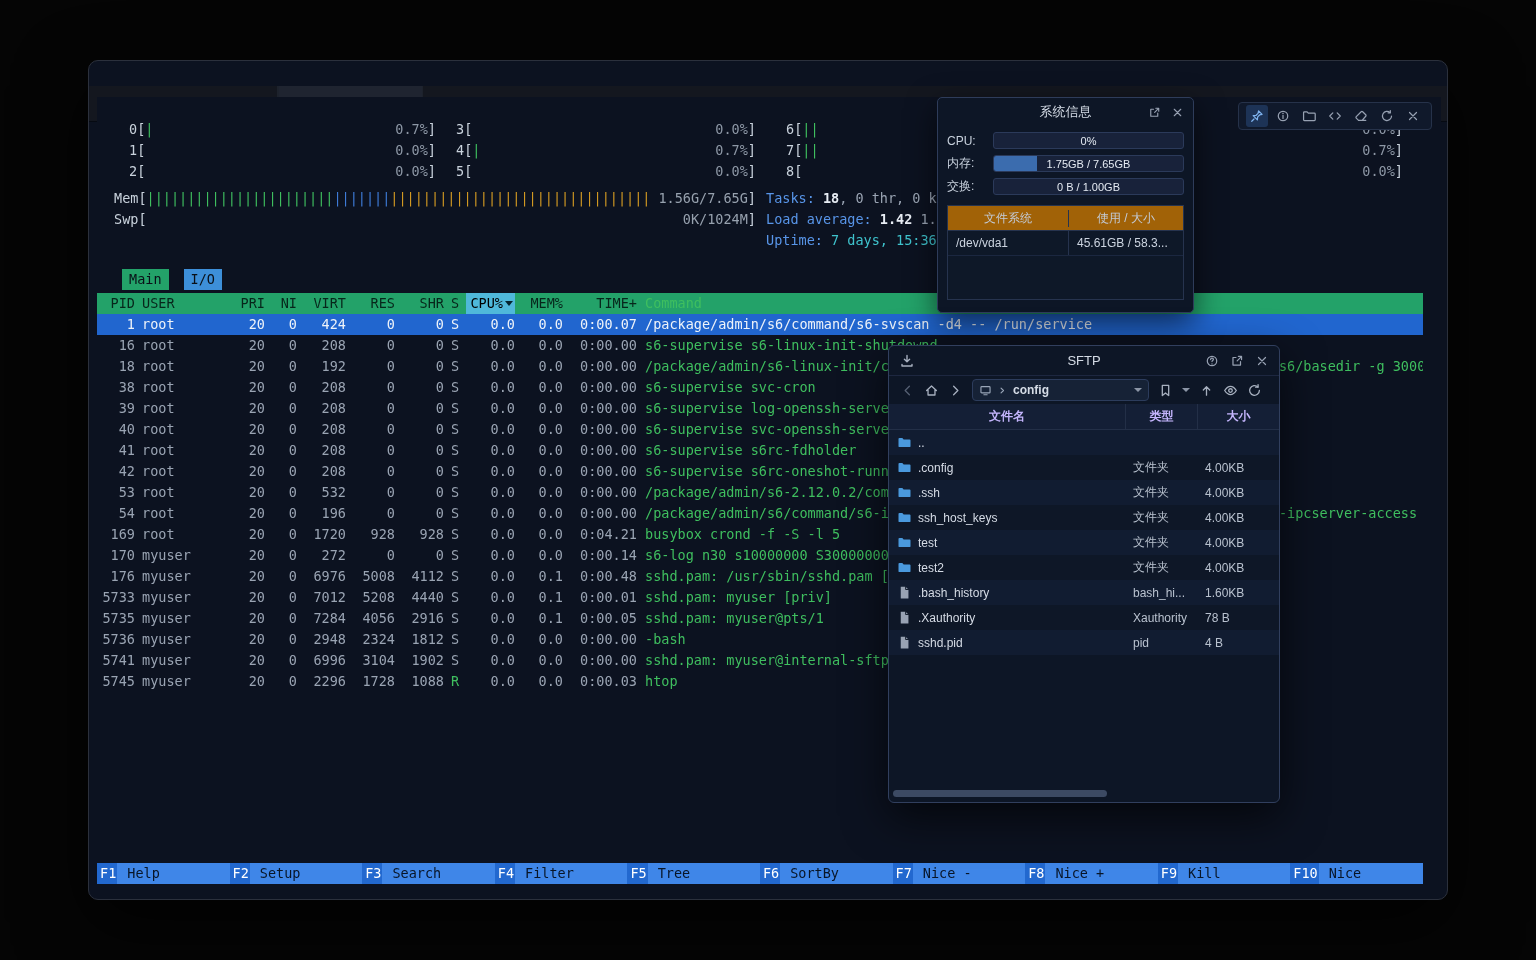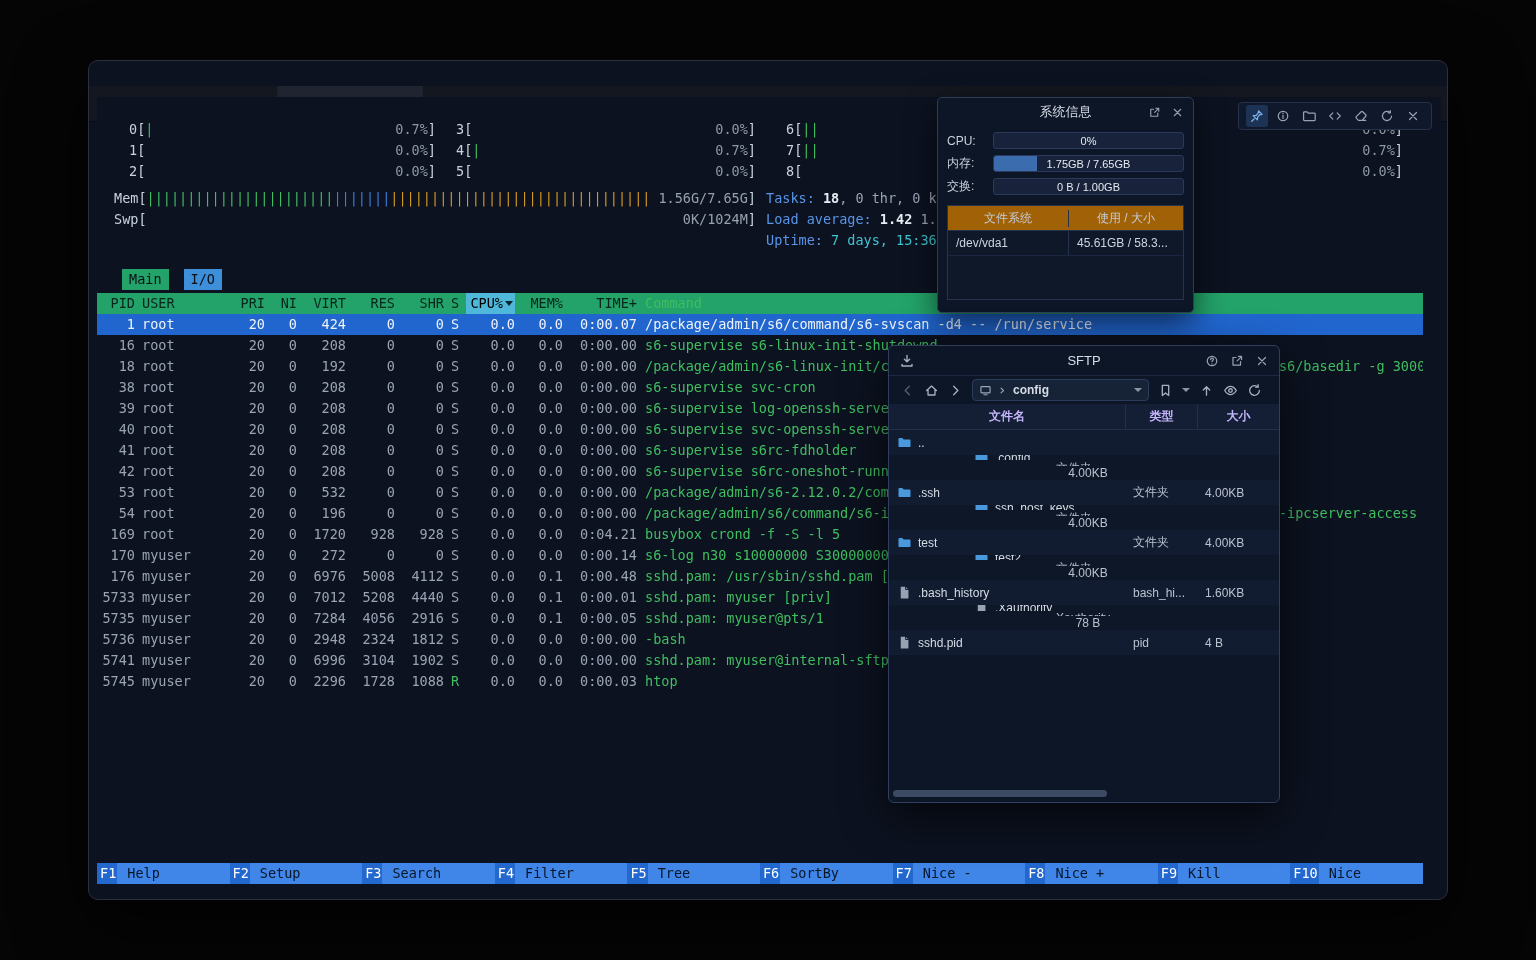--- a/index.html
+++ b/index.html
@@ -127,21 +127,21 @@
   .caret{width:0;height:0;border-left:4px solid transparent;border-right:4px solid transparent;
          border-top:4px solid #8b95a6;display:inline-block;}
   .sf-thead { position:absolute; left:0; top:58px; right:0; height:26px; display:flex;
               background:#141f36; border-bottom:1px solid #232f47; color:#c4b5fd;font-weight:bold; }
   .sf-th { display:flex; align-items:center; justify-content:center; }
   .sf-th.name{width:236px}.sf-th.type{width:72px;border-left:1px solid #232f47}
   .sf-th.size{flex:1;border-left:1px solid #232f47}
   .sf-rows { position:absolute; left:0; top:84px; right:0; }
   .sf-row { display:flex; height:25px; align-items:center; }
   .sf-row.odd { background:#111c31; }
-  .sf-row.even { background:#0e1727;flex-direction:column; }
+  .sf-row.even { background:#0e1727; }
   .sf-name { width:236px; display:flex; align-items:center; gap:6px; padding-left:8px;
              color:#d6dce6; overflow:hidden; white-space:nowrap; }
   .sf-name .icon{width:15px;height:15px;flex:none}
   .sf-type { width:72px; padding-left:8px; color:#b9c2cf; overflow:hidden; white-space:nowrap; }
   .sf-size { flex:1; padding-left:8px; color:#b9c2cf; }
   .sf-scroll { position:absolute; left:4px; bottom:5px; height:7px; width:214px;
                background:#3c4a63; border-radius:4px; }
 </style>
 </head>
 <body>

